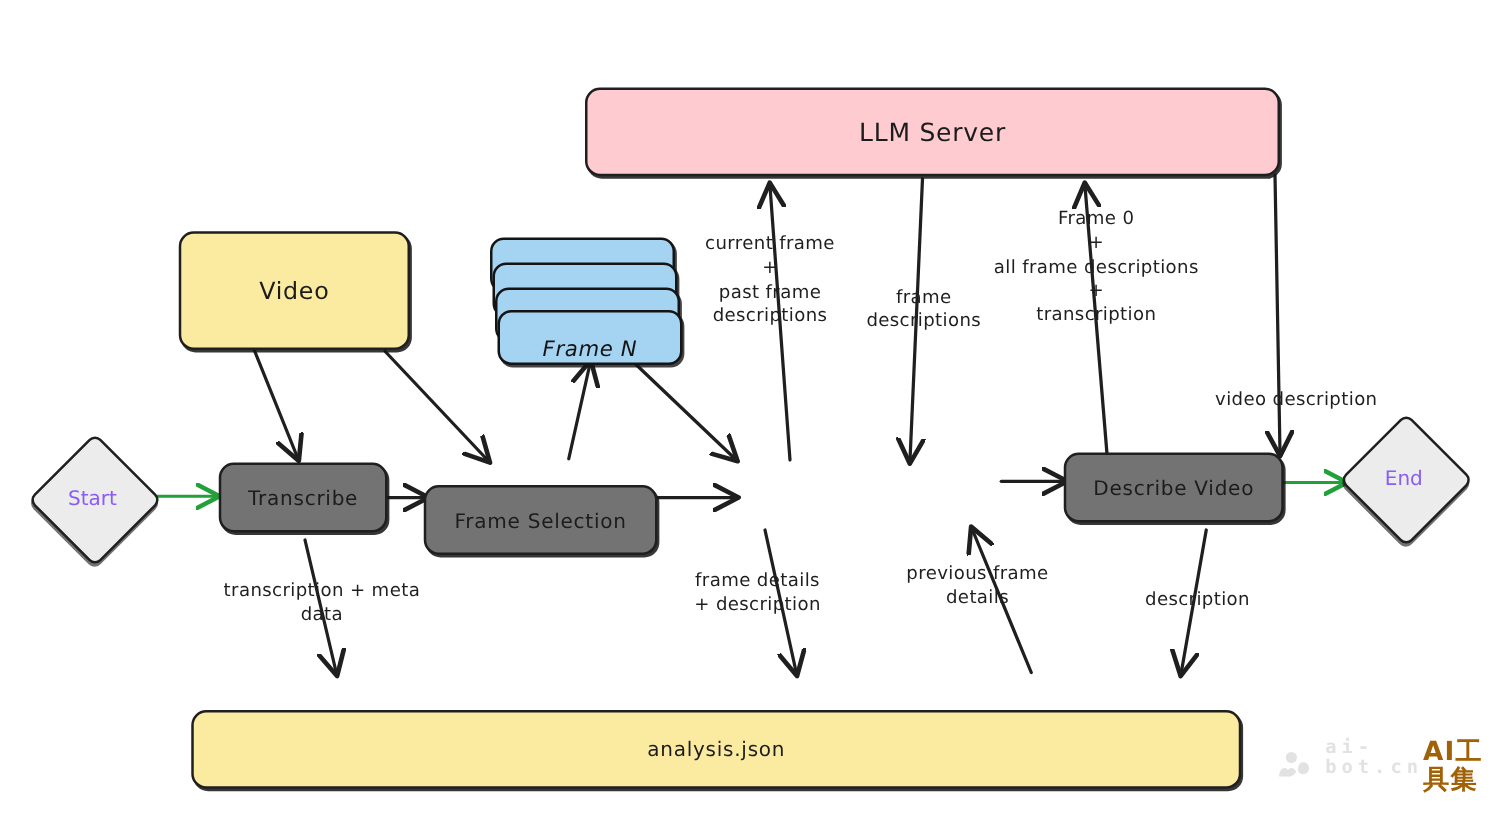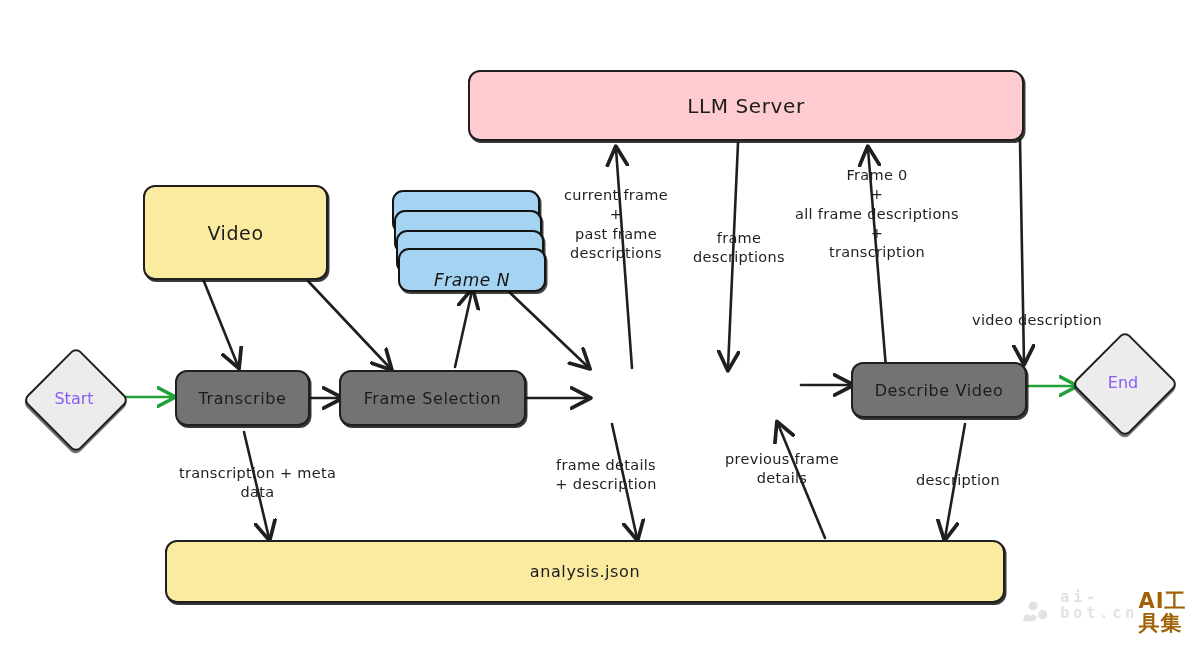--- a/index.html
+++ b/index.html
@@ -199,30 +199,30 @@
     </div>
     <div class="framecard" style="left:6px;  top:58px; z-index:4; font-style:italic;">
       <span>Frame N</span>
     </div>
   </div>
 
   <div class="node rnode grey" style="left:175px; top:370px; width:135px; height:56px; font-size:16px;">
     <span>Transcribe</span>
   </div>
 
-  <div class="node rnode grey" style="left:339px; top:370px; width:187px; height:56px; font-size:16px;">
+  <div class="node rnode grey" style="left:339px; top:388px; width:187px; height:56px; font-size:16px;">
     <span>Frame Selection</span>
   </div>
 
 
   <div class="node rnode grey" style="left:851px; top:362px; width:176px; height:56px; font-size:16px;">
     <span>Describe Video</span>
   </div>
 
-  <div class="node rnode yellow" style="left:153px; top:540px; width:840px; height:63px; font-size:16px;margin-left:12px;">
+  <div class="node rnode yellow" style="left:153px; top:568px; width:840px; height:63px; font-size:16px;">
     <span>analysis.json</span>
   </div>
 
   <div class="elabel" style="left:536px; top:186px; width:160px;">current frame
 +
 past frame
 descriptions</div>
 
   <div class="elabel" style="left:684px; top:229px; width:110px;">frame
 descriptions</div>

